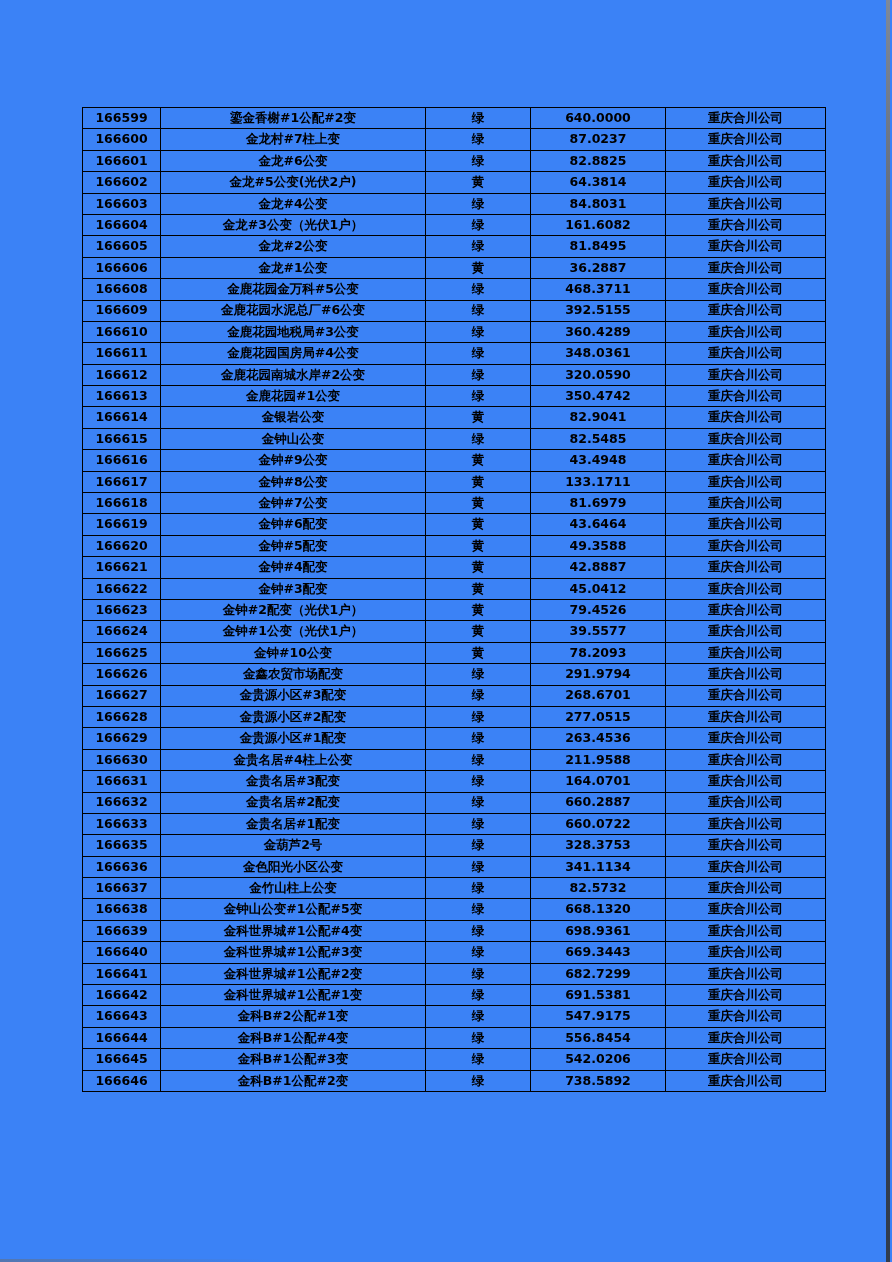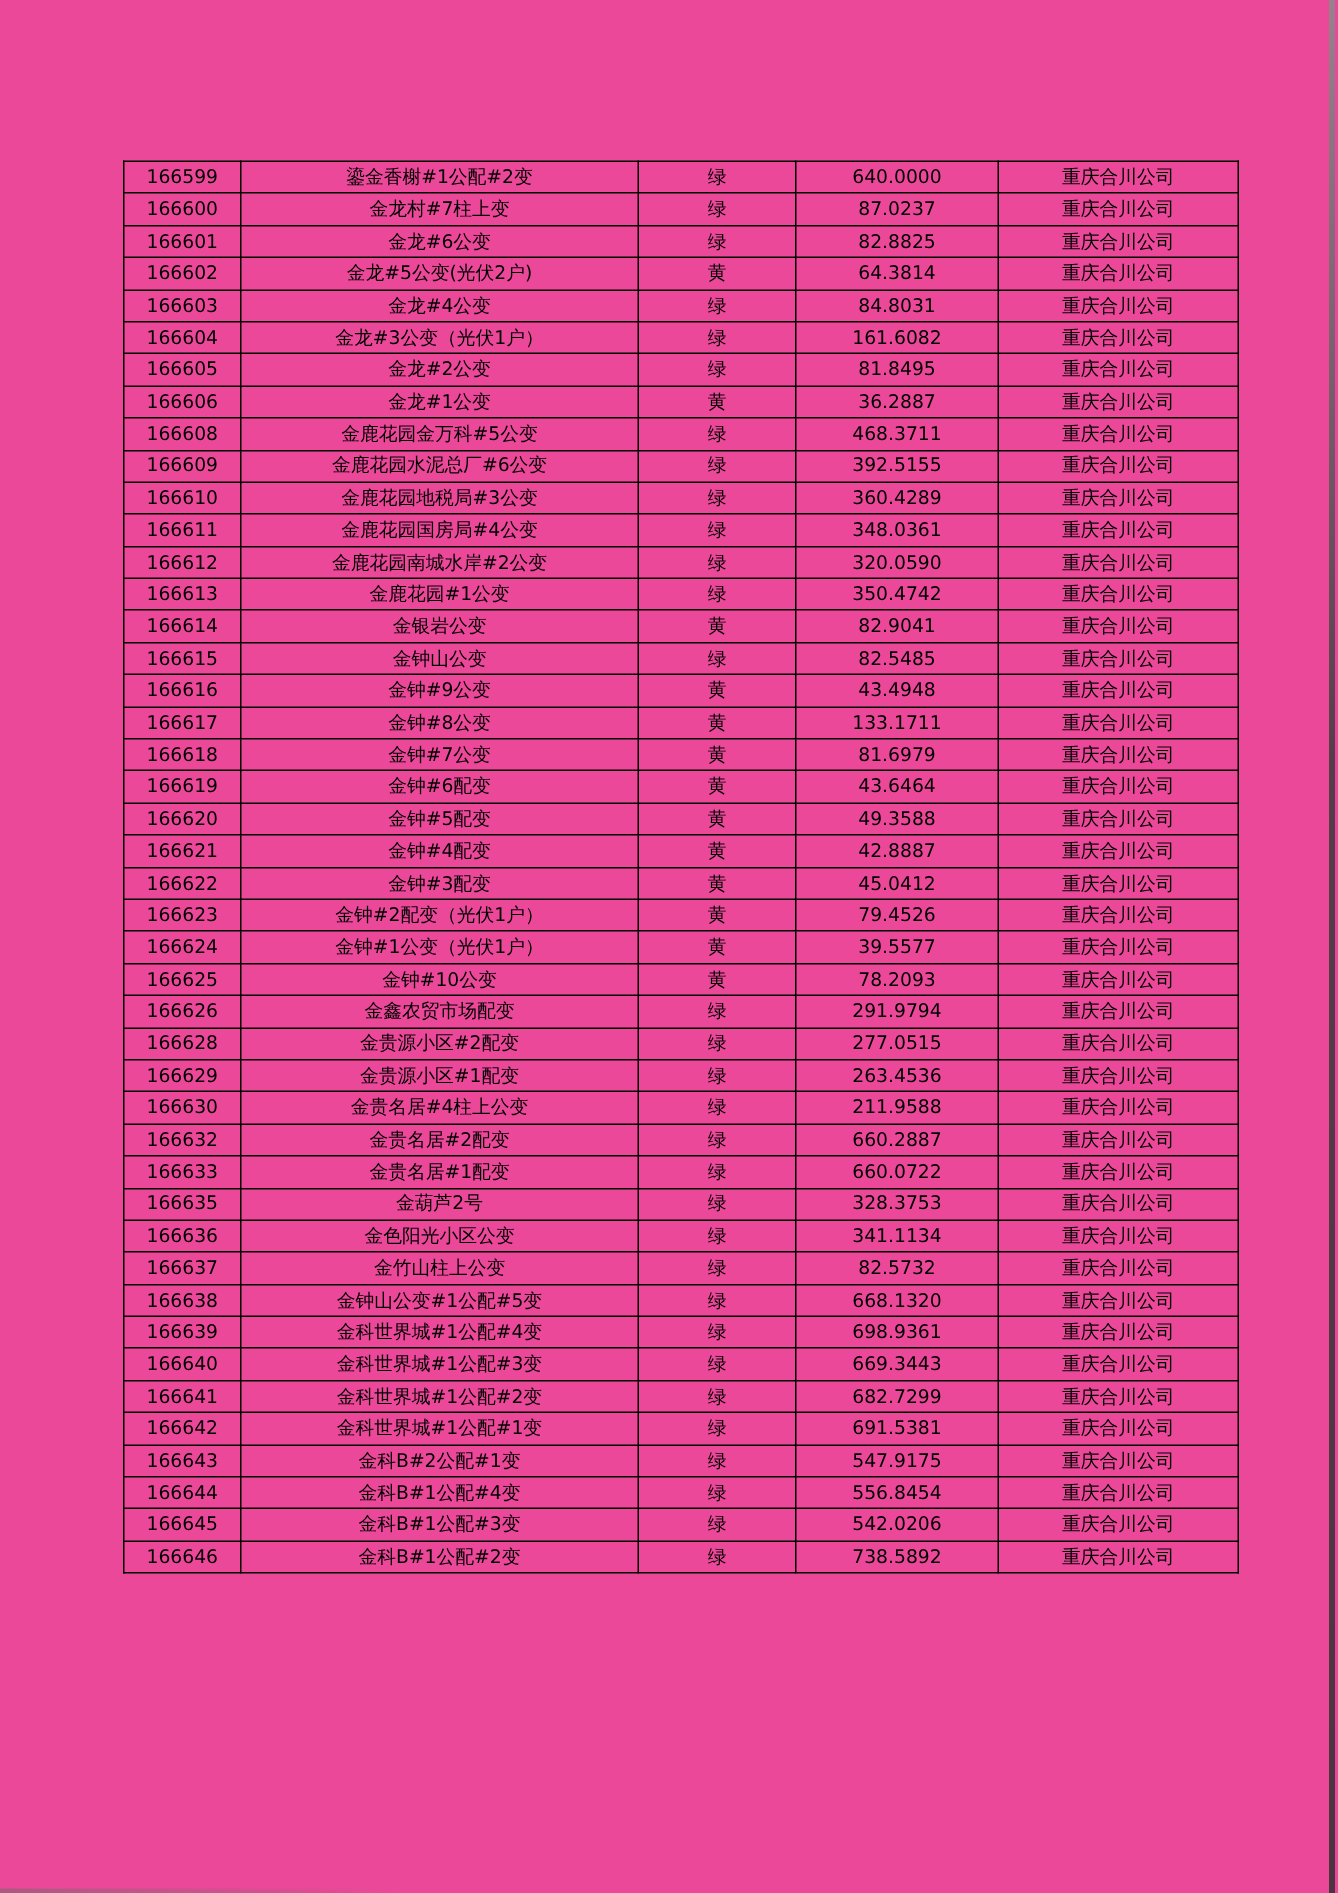--- a/index.html
+++ b/index.html
@@ -11,21 +11,22 @@
     height: 1262px;
     position: relative;
     background: #ffffff;
     font-family: "DejaVu Sans", "Liberation Sans", sans-serif;
     color: #000000;
     overflow: hidden;
   }
   .page {
     position: absolute;
     inset: 0;
-    background: #ec4899;
+    background: #3b82f6;
+    font-weight: bold;
   }
   
   .edge-right {
     position: absolute;
     top: 0;
     right: 2px;
     width: 4px;
     height: 100%;
     background: linear-gradient(to bottom, #8a8a8a, #3a3a3a 40%, #2f2f2f);
     opacity: 0.85;
@@ -253,38 +254,52 @@
           <td class="c-company">重庆合川公司</td>
         </tr>
         <tr>
           <td class="c-id">166626</td>
           <td class="c-name">金鑫农贸市场配变</td>
           <td class="c-status">绿</td>
           <td class="c-value">291.9794</td>
           <td class="c-company">重庆合川公司</td>
         </tr>
         <tr>
+          <td class="c-id">166627</td>
+          <td class="c-name">金贵源小区#3配变</td>
+          <td class="c-status">绿</td>
+          <td class="c-value">268.6701</td>
+          <td class="c-company">重庆合川公司</td>
+        </tr>
+        <tr>
           <td class="c-id">166628</td>
           <td class="c-name">金贵源小区#2配变</td>
           <td class="c-status">绿</td>
           <td class="c-value">277.0515</td>
           <td class="c-company">重庆合川公司</td>
         </tr>
         <tr>
           <td class="c-id">166629</td>
           <td class="c-name">金贵源小区#1配变</td>
           <td class="c-status">绿</td>
           <td class="c-value">263.4536</td>
           <td class="c-company">重庆合川公司</td>
         </tr>
         <tr>
           <td class="c-id">166630</td>
           <td class="c-name">金贵名居#4柱上公变</td>
           <td class="c-status">绿</td>
           <td class="c-value">211.9588</td>
+          <td class="c-company">重庆合川公司</td>
+        </tr>
+        <tr>
+          <td class="c-id">166631</td>
+          <td class="c-name">金贵名居#3配变</td>
+          <td class="c-status">绿</td>
+          <td class="c-value">164.0701</td>
           <td class="c-company">重庆合川公司</td>
         </tr>
         <tr>
           <td class="c-id">166632</td>
           <td class="c-name">金贵名居#2配变</td>
           <td class="c-status">绿</td>
           <td class="c-value">660.2887</td>
           <td class="c-company">重庆合川公司</td>
         </tr>
         <tr>

